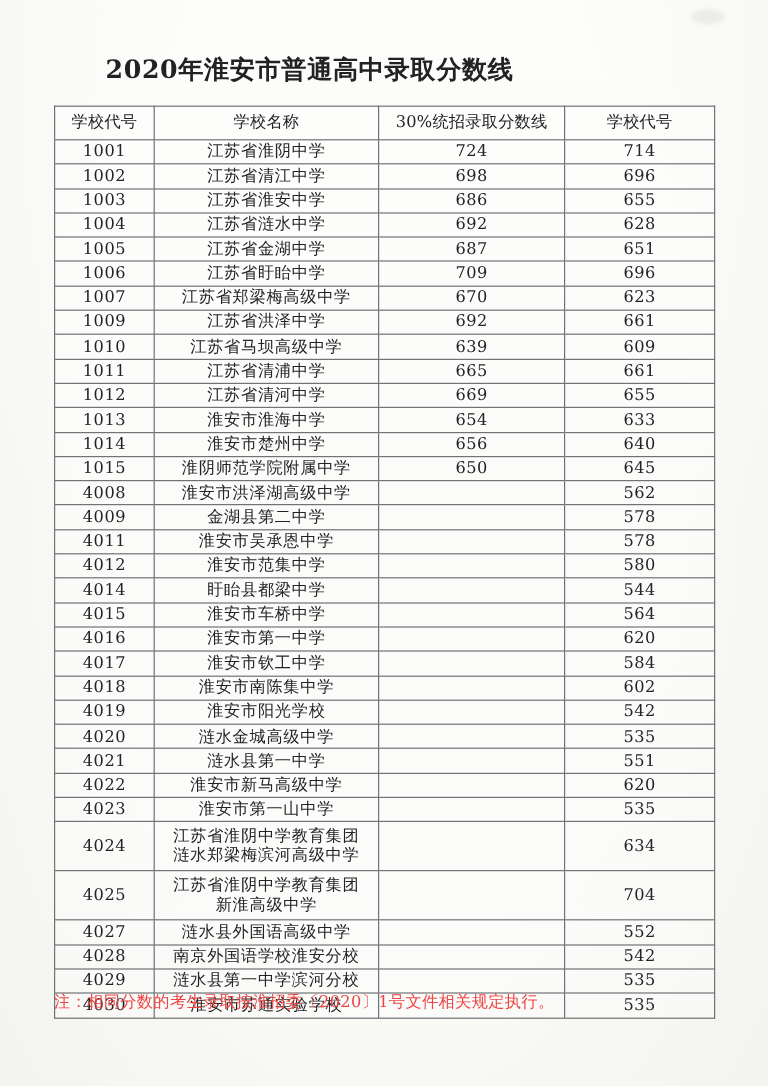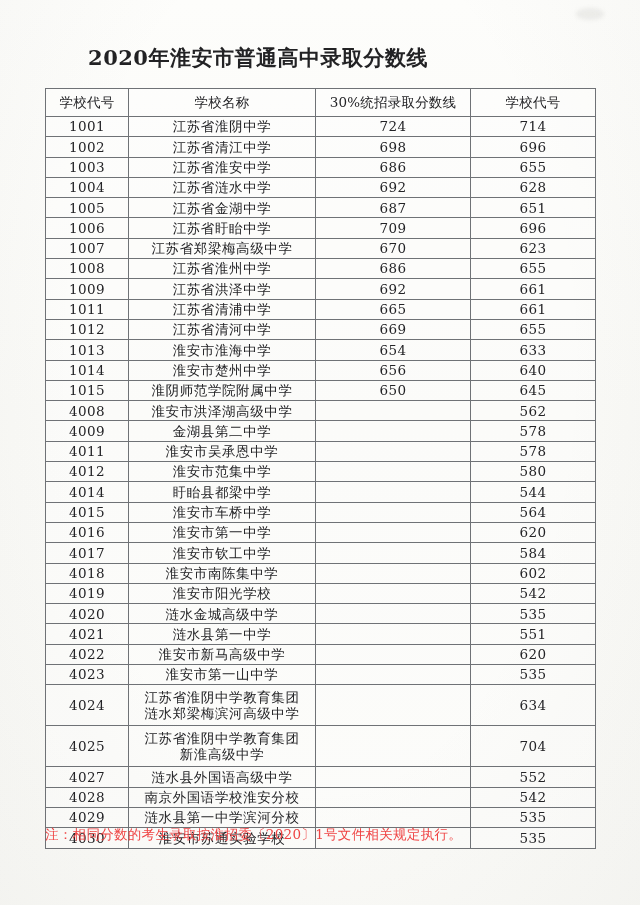--- a/index.html
+++ b/index.html
@@ -175,32 +175,32 @@
           <td class="p30">709</td>
           <td class="full">696</td>
         </tr>
         <tr>
           <td class="code">1007</td>
           <td class="name">江苏省郑梁梅高级中学</td>
           <td class="p30">670</td>
           <td class="full">623</td>
         </tr>
         <tr>
-          <td class="code">1008</td>
-          <td class="name">江苏省淮州中学</td>
-          <td class="p30">686</td>
-          <td class="full">655</td>
-        </tr>
-        <tr>
           <td class="code">1009</td>
           <td class="name">江苏省洪泽中学</td>
           <td class="p30">692</td>
           <td class="full">661</td>
         </tr>
         <tr>
+          <td class="code">1010</td>
+          <td class="name">江苏省马坝高级中学</td>
+          <td class="p30">639</td>
+          <td class="full">609</td>
+        </tr>
+        <tr>
           <td class="code">1011</td>
           <td class="name">江苏省清浦中学</td>
           <td class="p30">665</td>
           <td class="full">661</td>
         </tr>
         <tr>
           <td class="code">1012</td>
           <td class="name">江苏省清河中学</td>
           <td class="p30">669</td>
           <td class="full">655</td>

